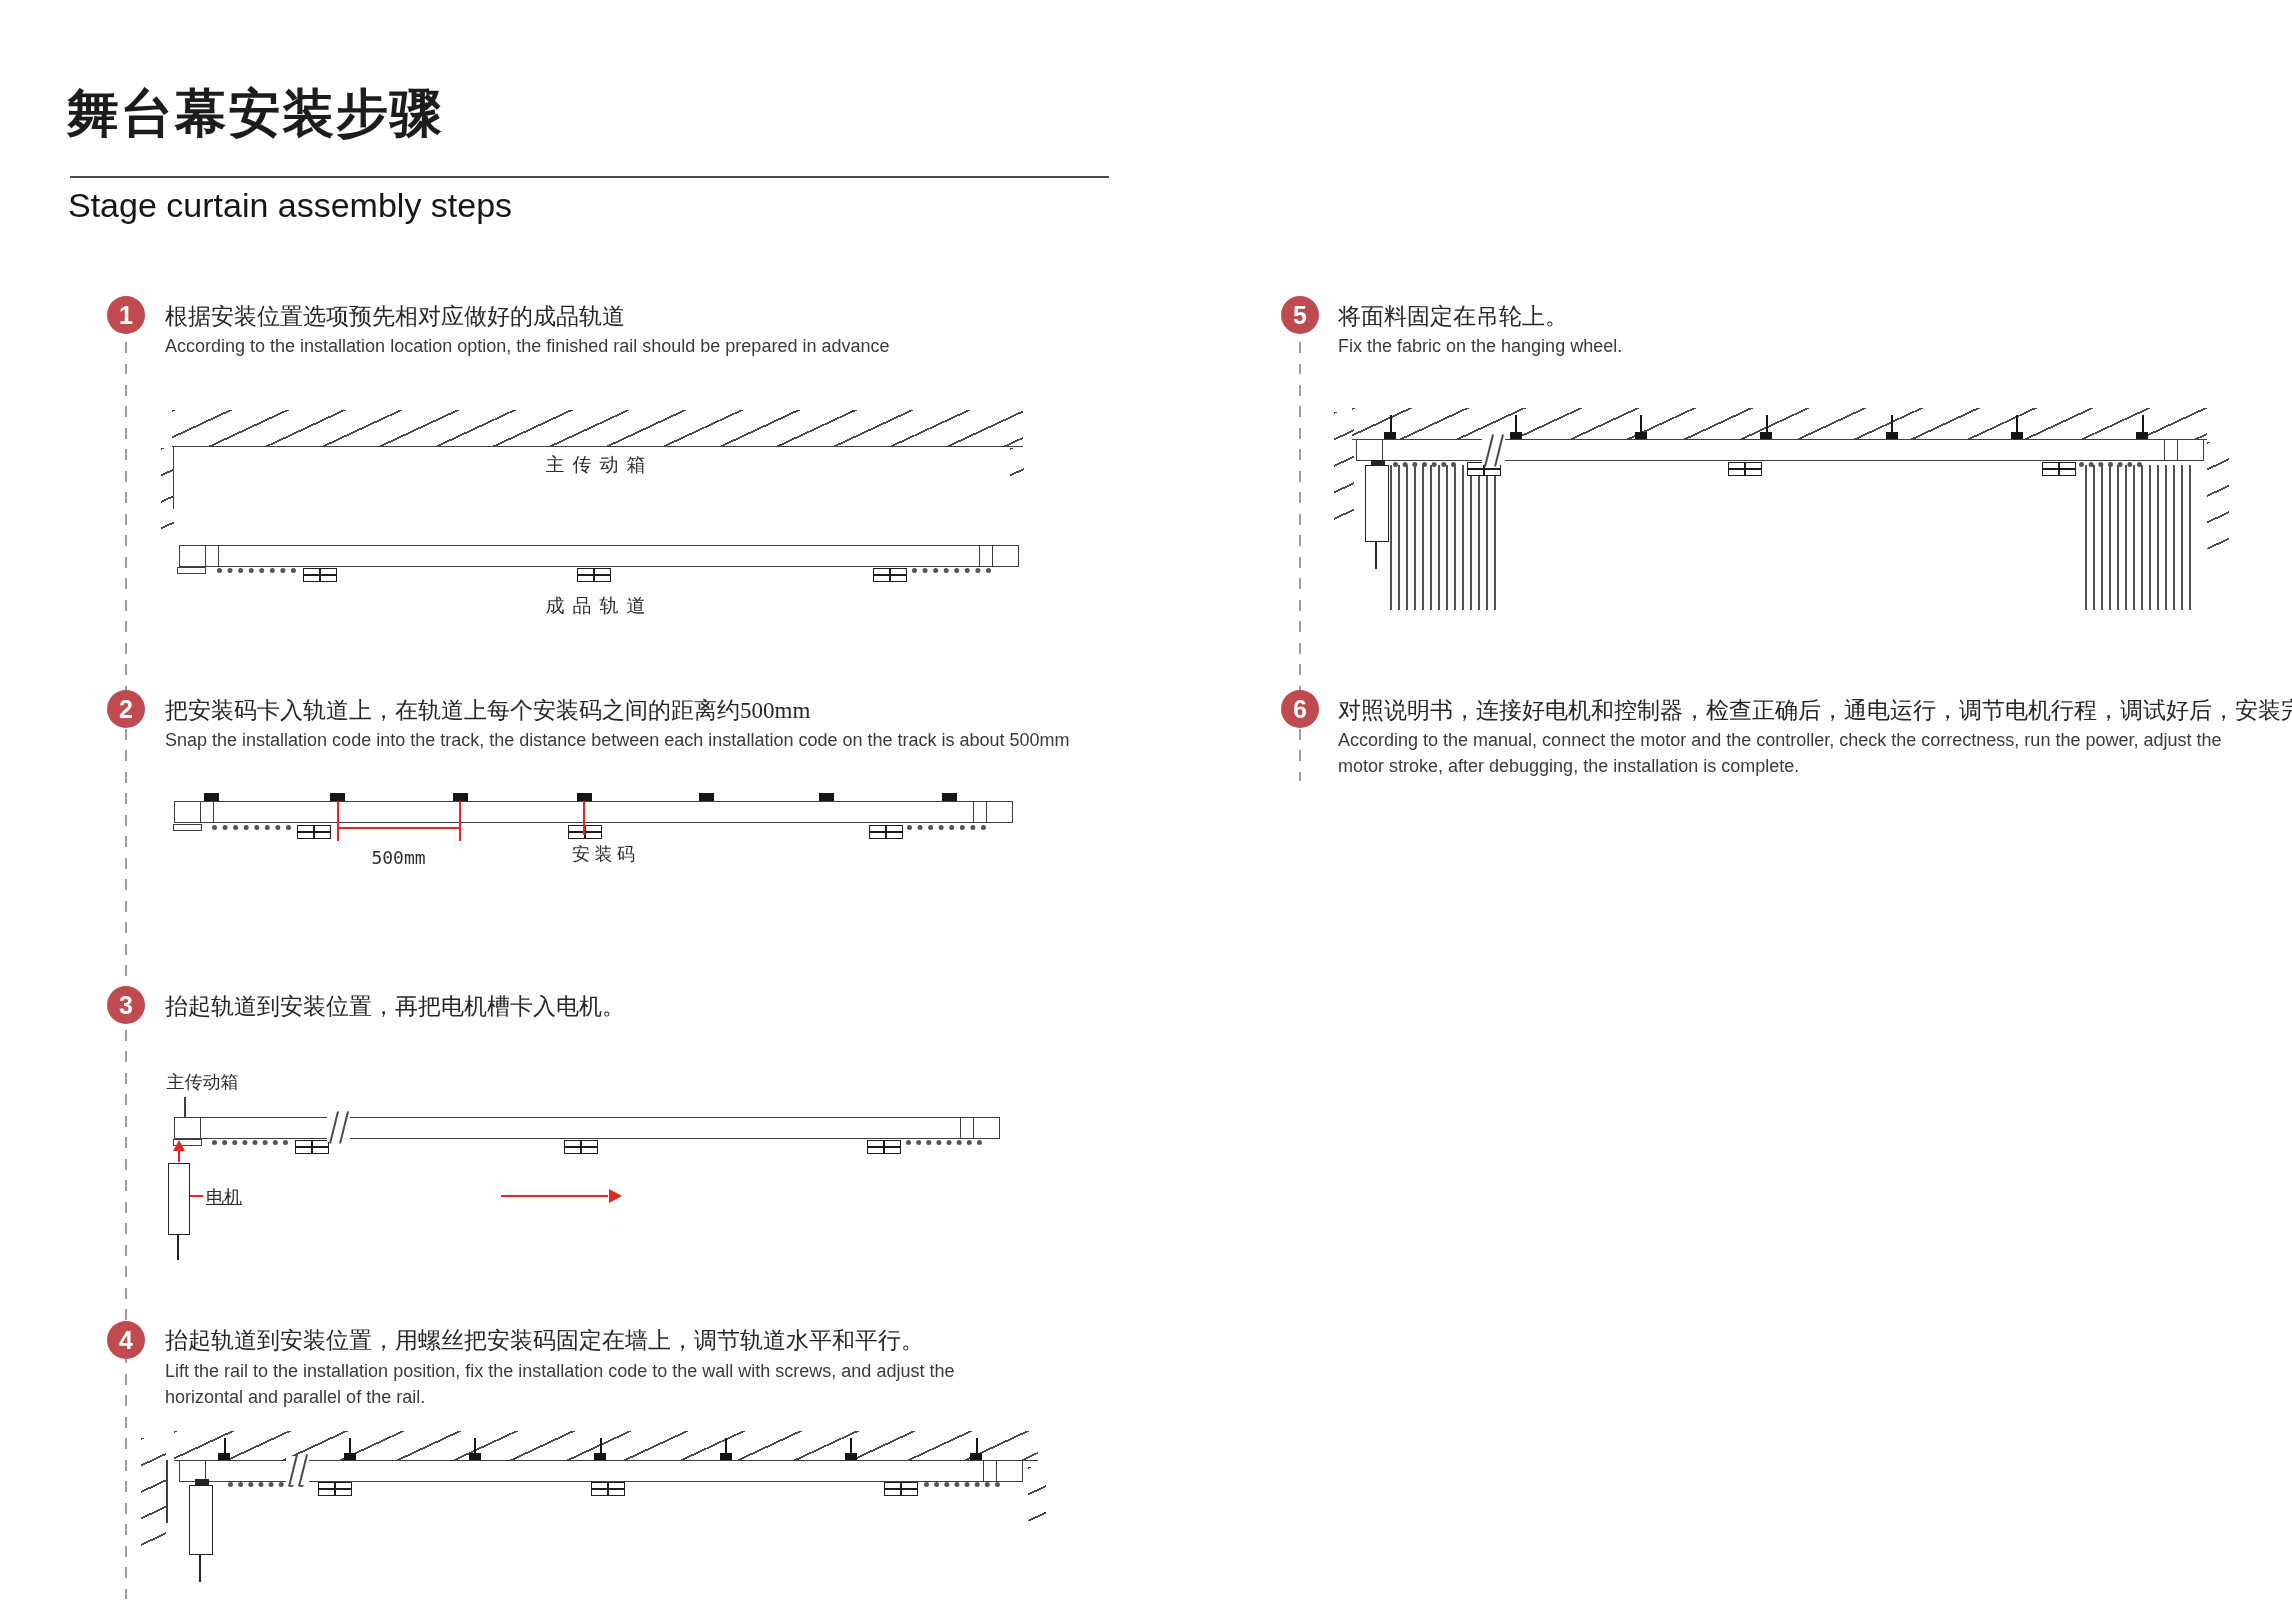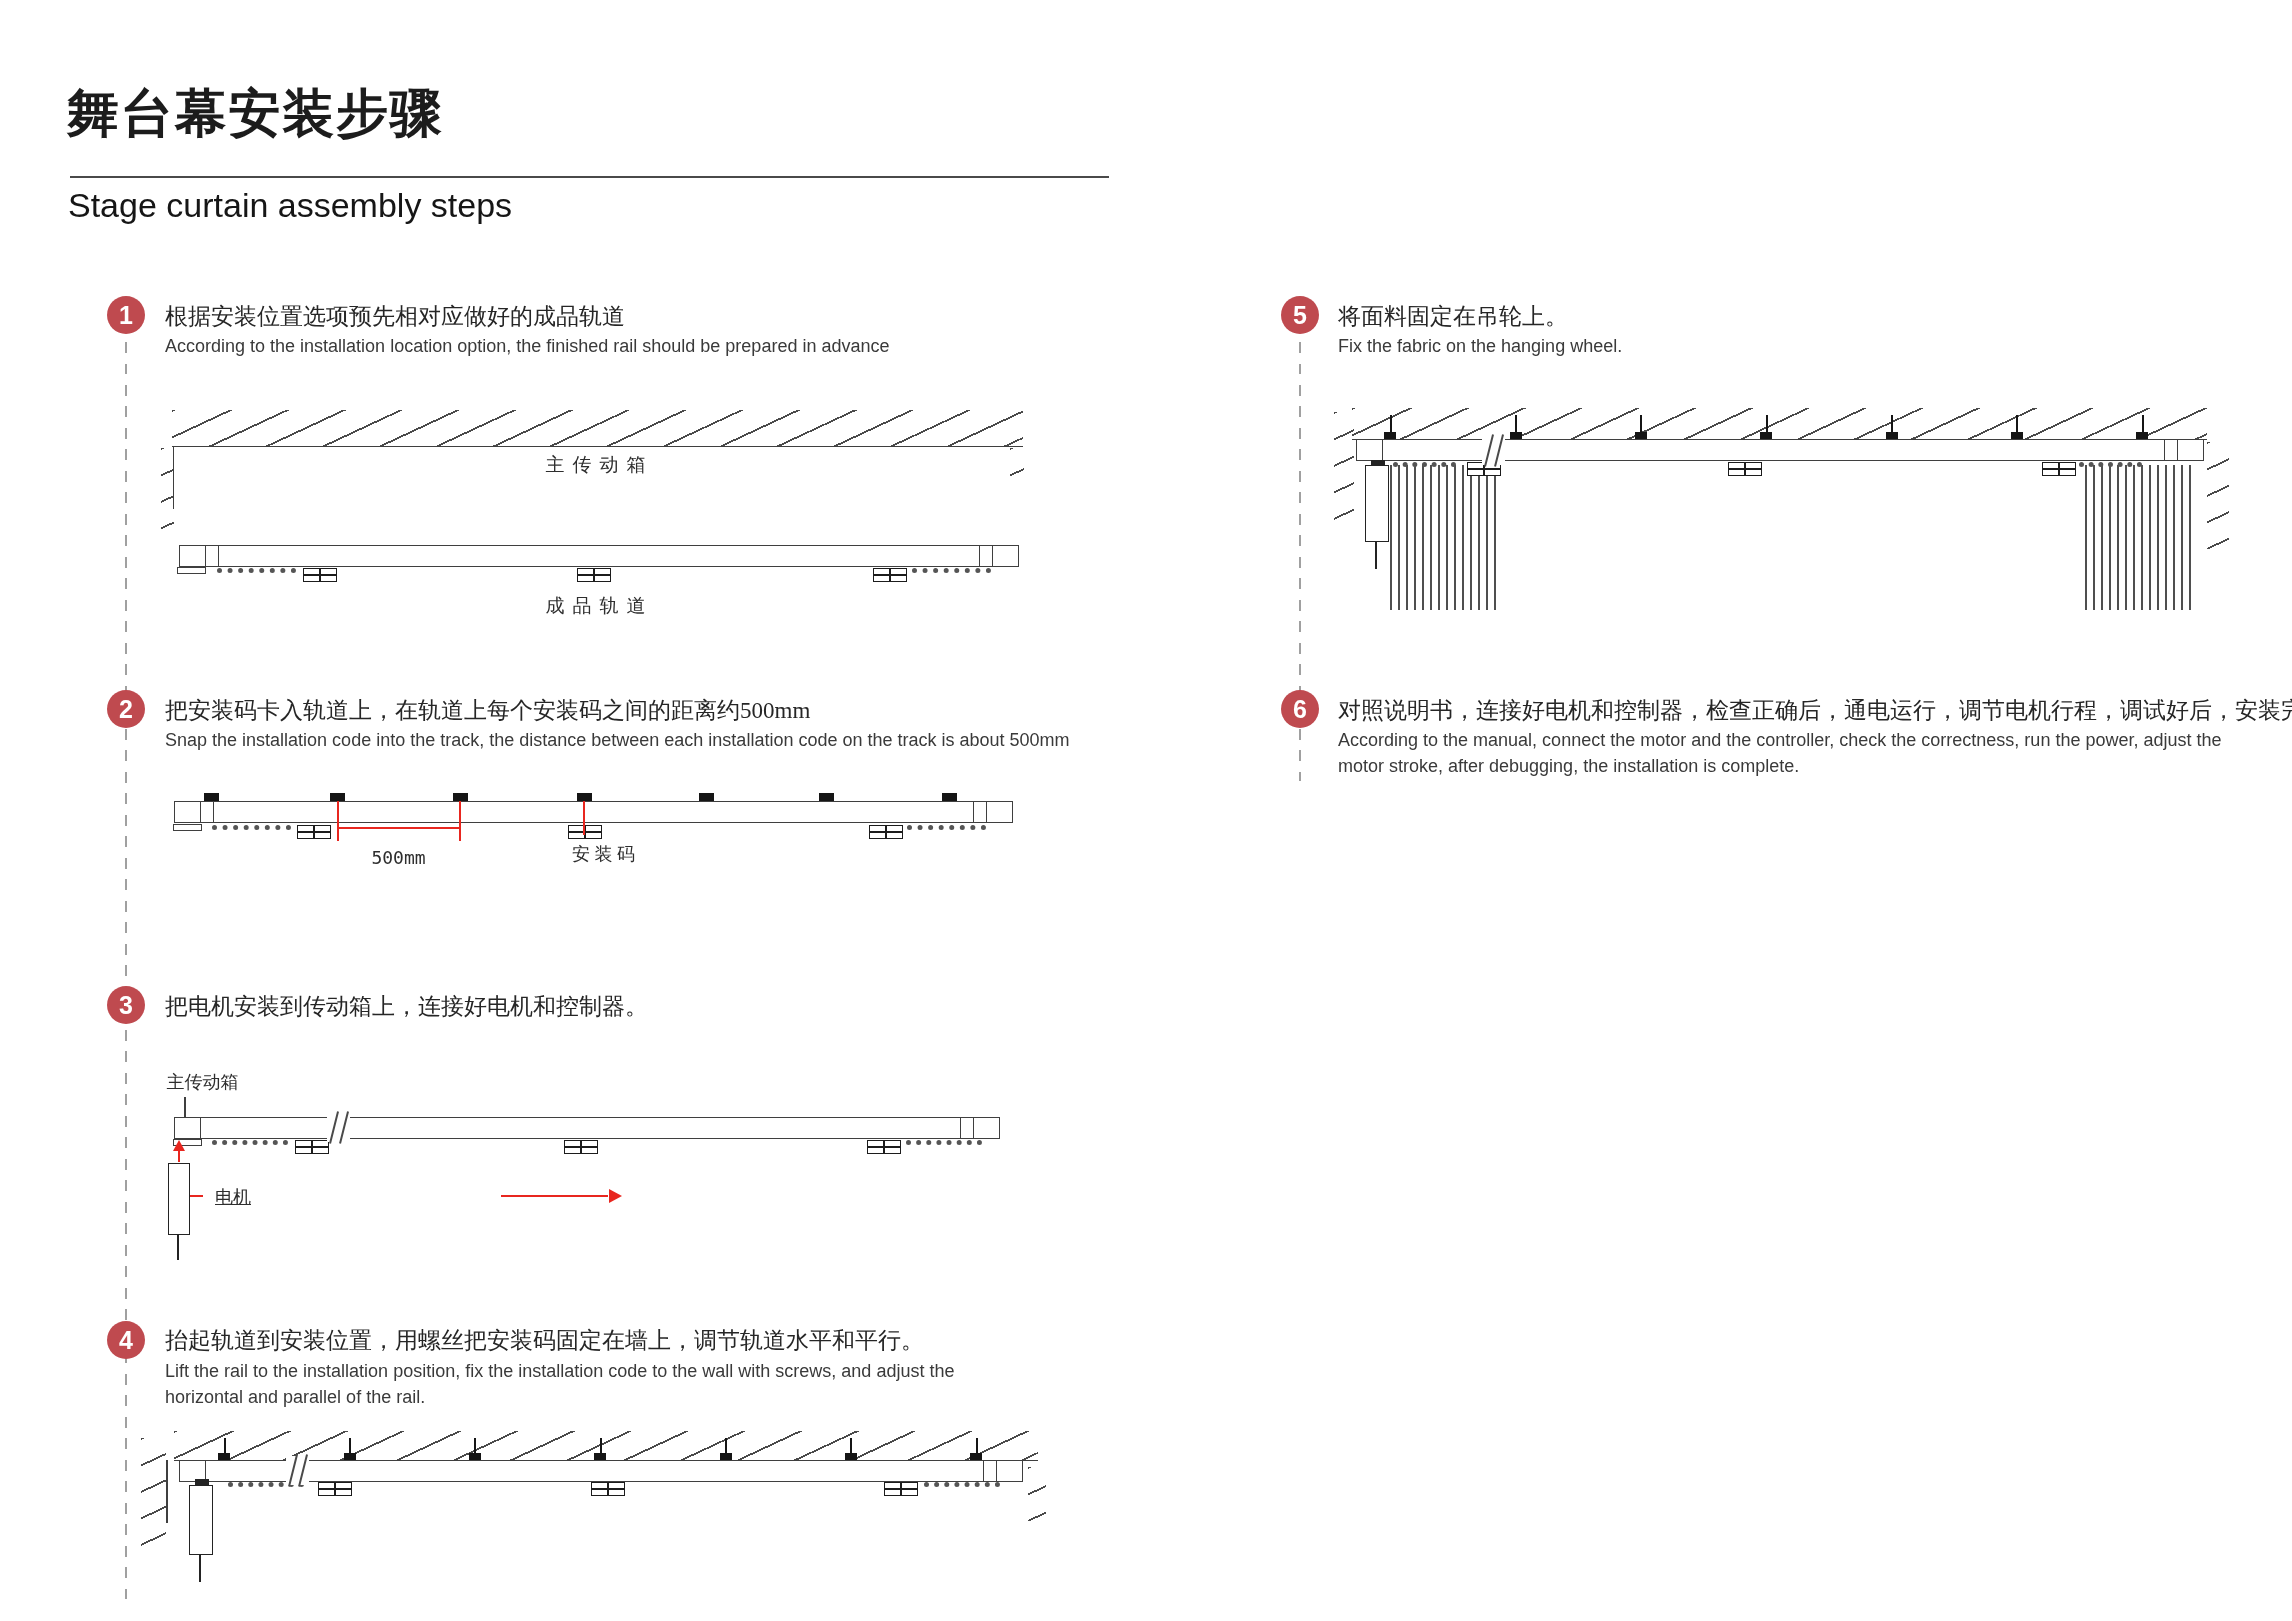--- a/index.html
+++ b/index.html
@@ -106,21 +106,21 @@
     <div class="abs dots" style="left:746px;top:39px;width:79px;"></div>
     <div class="abs vlineR" style="left:176px;top:15px;height:40px;"></div>
     <div class="abs vlineR" style="left:298px;top:15px;height:40px;"></div>
     <div class="abs hlineR" style="left:176px;top:41px;width:124px;"></div>
     <div class="abs dim" style="left:188px;top:61px;width:99px;">500mm</div>
     <div class="abs vlineR" style="left:422px;top:15px;height:34px;"></div>
     <div class="abs slabel" style="left:383px;top:56px;letter-spacing:4.5px;margin-left:28px;">安装码</div>
   </div>
 
   <div class="abs badge" style="left:107px;top:986px;">3</div>
-  <div class="abs zh" style="left:165px;top:991px;">把电机安装到传动箱上，连接好电机和控制器。</div>
+  <div class="abs zh" style="left:165px;top:991px;">抬起轨道到安装位置，再把电机槽卡入电机。</div>
 
   <div class="abs" style="left:161px;top:1070px;width:878px;height:202px;">
     <div class="abs slabel" style="left:5.4px;top:0;">主传动箱</div>
     <div class="abs vline" style="left:23px;top:27px;height:19.7px;"></div>
     <div class="abs rail" style="left:13.4px;top:47px;width:824px;">
       <div class="cap" style="left:25px;"></div>
       <div class="cap" style="right:25px;"></div>
       <div class="cap" style="right:38px;"></div>
     </div>
     <div class="abs brk" style="left:166px;top:43px;width:23px;height:29px;">
@@ -131,21 +131,21 @@
     <div class="abs dots" style="left:51px;top:70px;width:76px;"></div>
     <div class="abs trolley" style="left:134px;top:70px;"></div>
     <div class="abs trolley" style="left:403px;top:70px;"></div>
     <div class="abs trolley" style="left:706px;top:70px;"></div>
     <div class="abs dots" style="left:745px;top:70px;width:76px;"></div>
     <div class="abs arrU" style="left:11.6px;top:70px;"></div>
     <div class="abs vlineR" style="left:17px;top:81px;height:10.7px;"></div>
     <div class="abs motor" style="left:7.2px;top:93px;width:19.7px;height:70px;"></div>
     <div class="abs cord" style="left:16px;top:165px;height:25px;"></div>
     <div class="abs hlineR" style="left:29px;top:125px;width:12.5px;"></div>
-    <div class="abs slabel" style="left:54px;top:115px;text-decoration:underline;">电机</div>
+    <div class="abs slabel" style="left:45px;top:115px;text-decoration:underline;">电机</div>
     <div class="abs hlineR" style="left:340px;top:125px;width:107px;"></div>
     <div class="abs arrR" style="left:448px;top:119px;"></div>
   </div>
 
   <div class="abs badge" style="left:107px;top:1321px;">4</div>
   <div class="abs zh" style="left:165px;top:1325px;">抬起轨道到安装位置，用螺丝把安装码固定在墙上，调节轨道水平和平行。</div>
   <div class="abs en" style="left:165px;top:1358px;width:842px;">Lift the rail to the installation position, fix the installation code to the wall with screws, and adjust the horizontal and parallel of the rail.</div>
 
   <div class="abs" style="left:125px;top:1431px;width:958px;height:190px;">
     <div class="abs hatch ceil" style="left:49px;top:0px;width:864px;height:29px;"></div>

